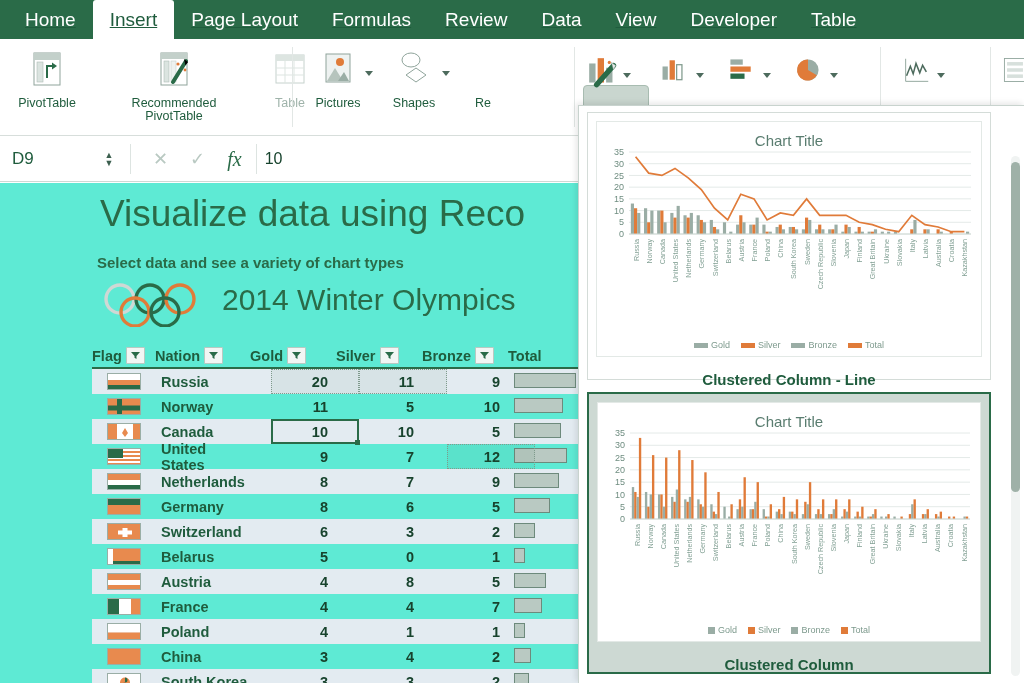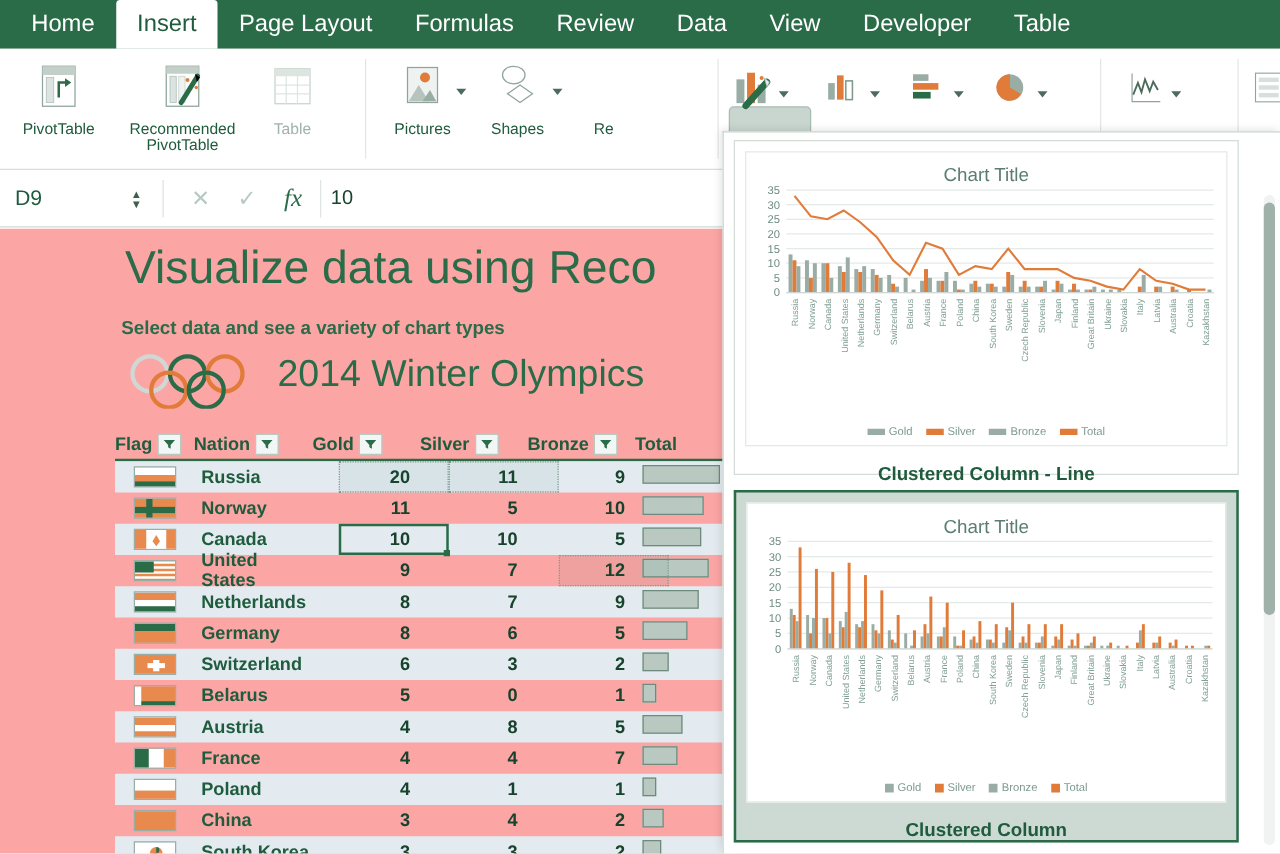--- a/index.html
+++ b/index.html
@@ -11,20 +11,21 @@
     -webkit-font-smoothing:antialiased;
   }
   .app { position:relative; width:1024px; height:683px; overflow:hidden; background:#fff; }
 
   
   .tabbar {
     position:absolute; left:0; top:0; width:1024px; height:39px;
     background:#2a6b48;
     display:flex; align-items:flex-start;
     padding-left:8px;
+    text-decoration:underline;
   }
   .tab {
     height:39px; line-height:39px;
     padding:0 17px;
     font-size:19px;
     color:#ffffff;
     white-space:nowrap;
     cursor:default;
   }
   .tab.active {
@@ -74,21 +75,21 @@
   .namebox { width:96px; padding-left:12px; font-size:17px; color:#1f5c3d; }
   .spin { display:flex; flex-direction:column; align-items:center; width:26px; }
   .spin i { font-style:normal; font-size:9px; line-height:8px; color:#3c5f4f; }
   .vdiv { width:1px; height:30px; background:#dde4e1; margin:0 8px; }
   .fxgrp { display:flex; align-items:center; gap:22px; padding-left:14px; }
   .fx-ic { font-size:18px; color:#b9c9c2; }
   .fx-ic.fx { color:#2a6b48; font-style:italic; font-family:"Liberation Serif", serif; font-size:20px; }
   .fval { font-size:16px; color:#17432d; padding-left:16px; }
 
   
-  .sheet { position:absolute; left:0; top:183px; width:1024px; height:500px; background:#fca5a5; overflow:hidden; }
+  .sheet { position:absolute; left:0; top:183px; width:1024px; height:500px; background:#5eead4; overflow:hidden; }
   .wtitle { position:absolute; left:100px; top:10px; font-size:37px; color:#2a6b48; white-space:nowrap; font-weight:400; }
   .wsub   { position:absolute; left:97px; top:71px; font-size:15px; color:#2a6b48; font-weight:bold; }
   .olympic { position:absolute; left:100px; top:100px; width:110px; height:42px; }
   .otitle { position:absolute; left:222px; top:100px; font-size:30px; color:#2a6b48; white-space:nowrap; }
 
   
   .tbl { position:absolute; left:92px; top:161px; width:500px; font-size:14.5px; }
   .thead { display:flex; height:25px; align-items:center; border-bottom:2px solid #2a6b48; }
   .th { color:#1f5c3d; font-weight:bold; position:relative; display:flex; align-items:center; }
   .fbtn {
@@ -145,21 +146,21 @@
       <div class="tab">Formulas</div>
       <div class="tab">Review</div>
       <div class="tab">Data</div>
       <div class="tab">View</div>
       <div class="tab">Developer</div>
       <div class="tab">Table</div>
     </div>
 
   <div class="ribbon">
 
-    <div class="rgroup" style="left:4px;">
+    <div class="rgroup" style="left:4px;gap:28px;">
       <div class="rbtn" style="width:86px;">
         <div class="ricon">
           <svg viewBox="0 0 44 44" width="44" height="44">
             <rect x="9" y="5" width="26" height="32" fill="#fff" stroke="#8fa49b"></rect>
             <rect x="9" y="5" width="26" height="7" fill="#c3d0ca"></rect>
             <rect x="12" y="14" width="6" height="20" fill="#dbe4e0" stroke="#aebdb6" stroke-width=".6"></rect>
             <path d="M22 30 L22 18 L29 18" stroke="#2a6b48" stroke-width="2" fill="none"></path>
             <path d="M27 14.5 l5 3.5 -5 3.5 z" fill="#2a6b48"></path>
           </svg>
         </div>

